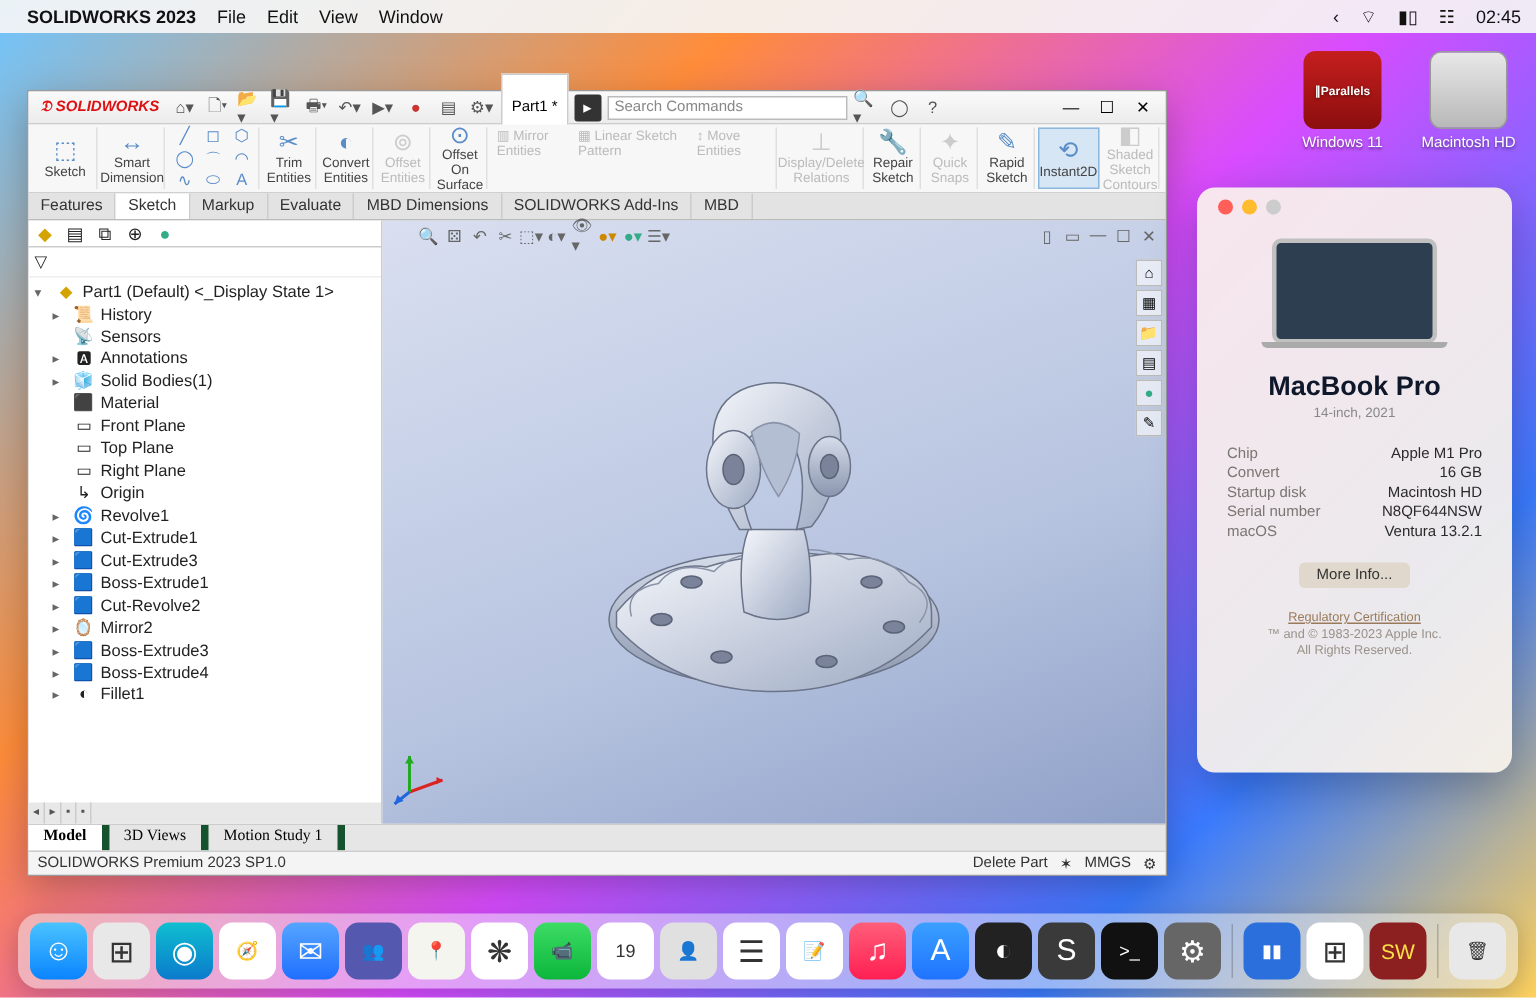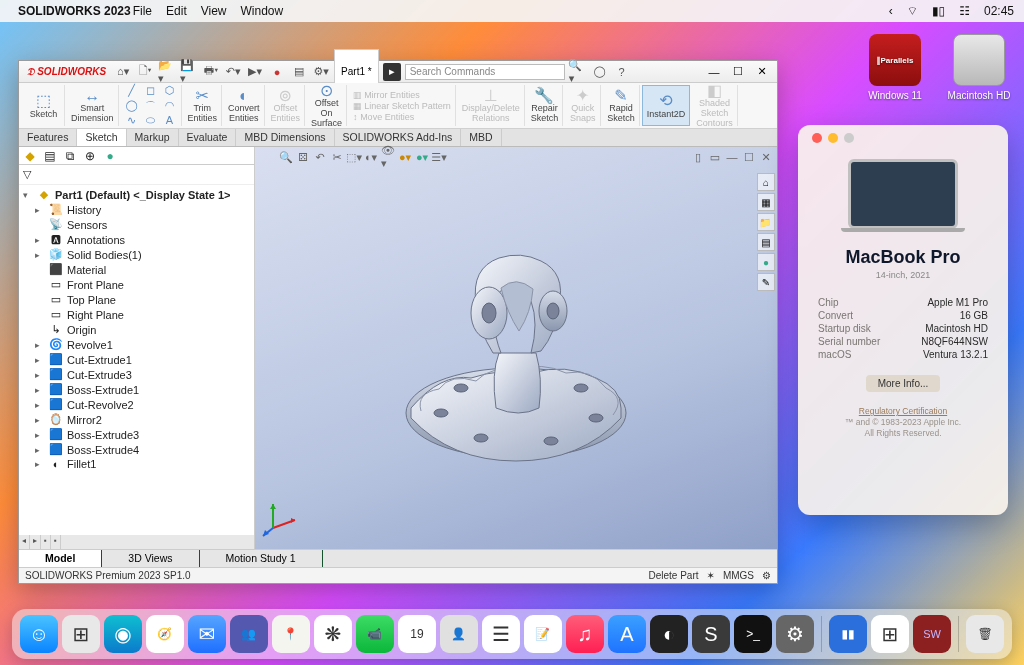--- a/index.html
+++ b/index.html
@@ -1,21 +1,21 @@
 <!DOCTYPE html>
 <html><head>
 <meta charset="utf-8">
 <style>
 * { margin: 0; padding: 0; box-sizing: border-box; font-family: -apple-system, "Helvetica Neue", Arial, sans-serif; }
 body { width: 1024px; height: 665px; overflow: hidden; position: relative; background: linear-gradient(135deg, #6ec5ff 0%, #ff8c3a 30%, #d94cff 55%, #3a7bff 80%, #ffd15c 100%); }
 
 
 .mac-menubar { position: absolute; top: 0; left: 0; right: 0; height: 22px; background: rgba(245,245,245,0.92); display: flex; align-items: center; padding: 0 10px 0 8px; font-size: 12px; color: #111; font-weight: 500; }
 .mac-menubar .apple { font-size: 14px; margin-right: 10px; }
-.mac-menubar .app-name { font-weight: 700; margin-right: 2px; }
+.mac-menubar .app-name { font-weight: 700; margin-right: 14px; }
 .mac-menubar .menu-item { margin-right: 14px; cursor: default; }
 .mac-menubar .spacer { flex: 1; }
 .mac-menubar .right { display: flex; align-items: center; gap: 14px; font-size: 12px; }
 .mac-menubar .right span { display:inline-flex; align-items:center; }
 
 
 .desktop-icon { position: absolute; width: 74px; text-align: center; color: #fff; font-size: 10px; text-shadow: 0 1px 2px rgba(0,0,0,0.5); }
 .desktop-icon .ic { width: 52px; height: 52px; margin: 0 auto 4px; border-radius: 8px; }
 .ic-parallels { background: linear-gradient(#c51e1e,#8c0e0e); display:flex;align-items:center;justify-content:center;color:#fff;font-size:8px;font-weight:700; }
 .ic-hd { background: linear-gradient(#e8e8e8,#b8b8b8); border:1px solid #999; }
@@ -46,32 +46,32 @@
 .sw-heads { position:absolute; top:1px; left:260px; right:4px; height:18px; display:flex; gap:3px; align-items:center; font-size:11px; color:#666; z-index:3;}
 .sw-heads span { width:14px; height:14px; display:inline-flex; align-items:center; justify-content:center; }
 
 .sw-tree { width: 236px; background:#fff; border-right:1px solid #ccc; display:flex; flex-direction:column; font-size:11px; color:#222; }
 .tree-tabs { height:18px; border-bottom:1px solid #ccc; display:flex; gap:4px; padding:1px 3px; }
 .tree-tabs span { width:16px; height:16px; display:inline-flex; align-items:center; justify-content:center; font-size:12px; }
 .tree-scroll { flex:1; overflow-y:auto; padding: 2px 2px 2px 4px; }
 .tree-item { display:flex; align-items:center; gap:4px; padding: 1px 0; white-space:nowrap; }
 .tree-item .exp { width:10px; font-size:9px; color:#666; }
 .tree-item .ico { width:14px; text-align:center; }
-.tree-item.root .label { font-weight:700; }
+.tree-item.root .label { font-weight:400; }
 .tree-tabs-bottom { height:14px; background:#e8e8e8; font-size:8px; display:flex; color:#555; }
 .tree-tabs-bottom span{ padding:1px 3px; border-right:1px solid #ccc; }
 
 .sw-view { flex:1; position:relative; background: linear-gradient(160deg,#d9dff0 0%, #b7c4e0 60%, #8fa0c8 100%); display:flex; flex-direction:column; }
 .view-canvas { flex:1; display:flex; align-items:center; justify-content:center; position:relative; }
 .triad { position:absolute; left:6px; bottom:6px; font-size:18px; }
 .right-toolbar { position:absolute; right:2px; top:26px; width:18px; display:flex; flex-direction:column; gap:2px; }
 .right-toolbar span { width:18px; height:18px; background:rgba(255,255,255,0.6); border:1px solid #bbb; font-size:10px; display:inline-flex; align-items:center; justify-content:center; }
 
 .sw-bottom-tabs { height:18px; background:#e6e6e6; border-top:1px solid #ccc; display:flex; font-size:10.5px; }
-.sw-bottom-tabs .btab { padding:2px 26px; border-right:1px solid #14532d; }
+.sw-bottom-tabs .btab { padding:2px 10px; border-right:5px solid #14532d;font-family:Liberation Serif, serif; }
 .sw-bottom-tabs .btab.active { background:#fff; font-weight:600; }
 
 .sw-status { height:16px; background:#f4f4f4; border-top:1px solid #ccc; display:flex; align-items:center; font-size:10px; padding:0 6px; color:#333; }
 .sw-status .flex{flex:1;}
 
 
 .about-mac { position:absolute; top:125px; right:16px; width:210px; height:390px; background: rgba(250,243,235,0.92); border-radius:12px; box-shadow: 0 10px 30px rgba(0,0,0,0.25); padding: 8px 14px 12px; font-size:10.5px; color:#4a4744; }
 .about-mac .traffic { display:flex; gap:6px; margin-bottom:16px; }
 .about-mac .traffic span { width:10px; height:10px; border-radius:50%; }
 .tl-red{background:#ff5f57;} .tl-yel{background:#febc2e;} .tl-grn{background:#ccc;}
@@ -188,21 +188,21 @@
         <span class="ribbon-ic" style="color:#ccc">⊚</span>
         <span style="white-space:pre">Offset
 Entities</span>
       </div>
     <div class="ribbon-btn">
         <span class="ribbon-ic">⊙</span>
         <span style="white-space:pre">Offset
 On
 Surface</span>
       </div>
-    <div style="display:flex;flex-direction:column;justify-content:center;gap:1px;padding:0 4px;border-right:1px solid #e0e0e0;color:#bbb;font-size:9px">
+    <div style="display:flex;flex-direction:row;justify-content:center;gap:1px;padding:0 4px;border-right:1px solid #e0e0e0;color:#bbb;font-size:9px">
       <span>▥ <span>Mirror Entities</span></span>
       <span>▦ <span>Linear Sketch Pattern</span></span>
       <span>↕ <span>Move Entities</span></span>
     </div>
     <div class="ribbon-btn" style="color:#bbb">
         <span class="ribbon-ic" style="color:#ccc">⊥</span>
         <span style="white-space:pre">Display/Delete
 Relations</span>
       </div>
     <div class="ribbon-btn">
@@ -509,16 +509,16 @@
     <div class="di" style="background: rgb(255, 255, 255); font-size: 12px; color: rgb(51, 51, 51);">📝</div>
     <div class="di" style="background: linear-gradient(rgb(255, 94, 122), rgb(255, 31, 82)); font-size: 20px; color: rgb(255, 255, 255);">♫</div>
     <div class="di" style="background: linear-gradient(rgb(58, 160, 255), rgb(31, 115, 255)); font-size: 20px; color: rgb(255, 255, 255);">A</div>
     <div class="di" style="background: rgb(34, 34, 34); font-size: 20px; color: rgb(255, 255, 255);">◐</div>
     <div class="di" style="background: rgb(58, 58, 58); font-size: 20px; color: rgb(255, 255, 255);">S</div>
     <div class="di" style="background: rgb(17, 17, 17); font-size: 12px; color: rgb(255, 255, 255);">&gt;_</div>
     <div class="di" style="background: rgb(102, 102, 102); font-size: 20px; color: rgb(255, 255, 255);">⚙</div>
     <div class="sep"></div>
     <div class="di" style="background: rgb(42, 111, 219); font-size: 12px; color: rgb(255, 255, 255);">▮▮</div>
     <div class="di" style="background: rgb(255, 255, 255); font-size: 20px; color: rgb(51, 51, 51);">⊞</div>
-    <div class="di" style="background: rgb(140, 31, 31); font-size: 11px; color: #c4b5fd;">SW</div>
+    <div class="di" style="background: rgb(140, 31, 31); font-size: 14px; color: #fde047;">SW</div>
     <div class="sep"></div>
     <div class="di" style="background: rgb(232, 232, 232); font-size: 12px; color: rgb(51, 51, 51);">🗑</div>
   </div>
 
 </body></html>

